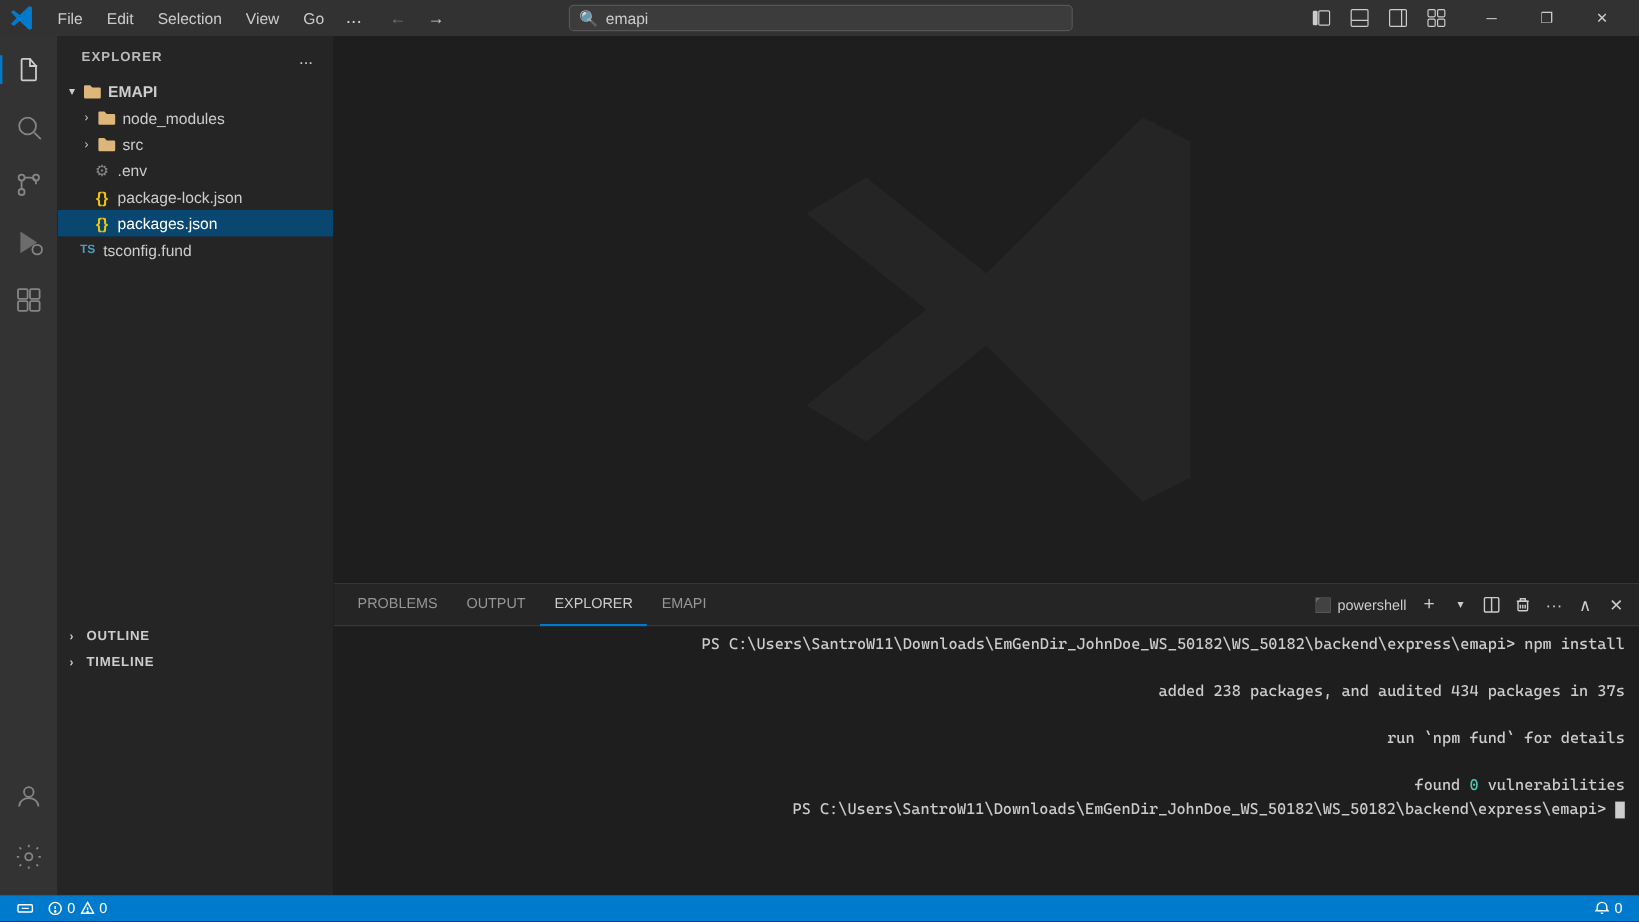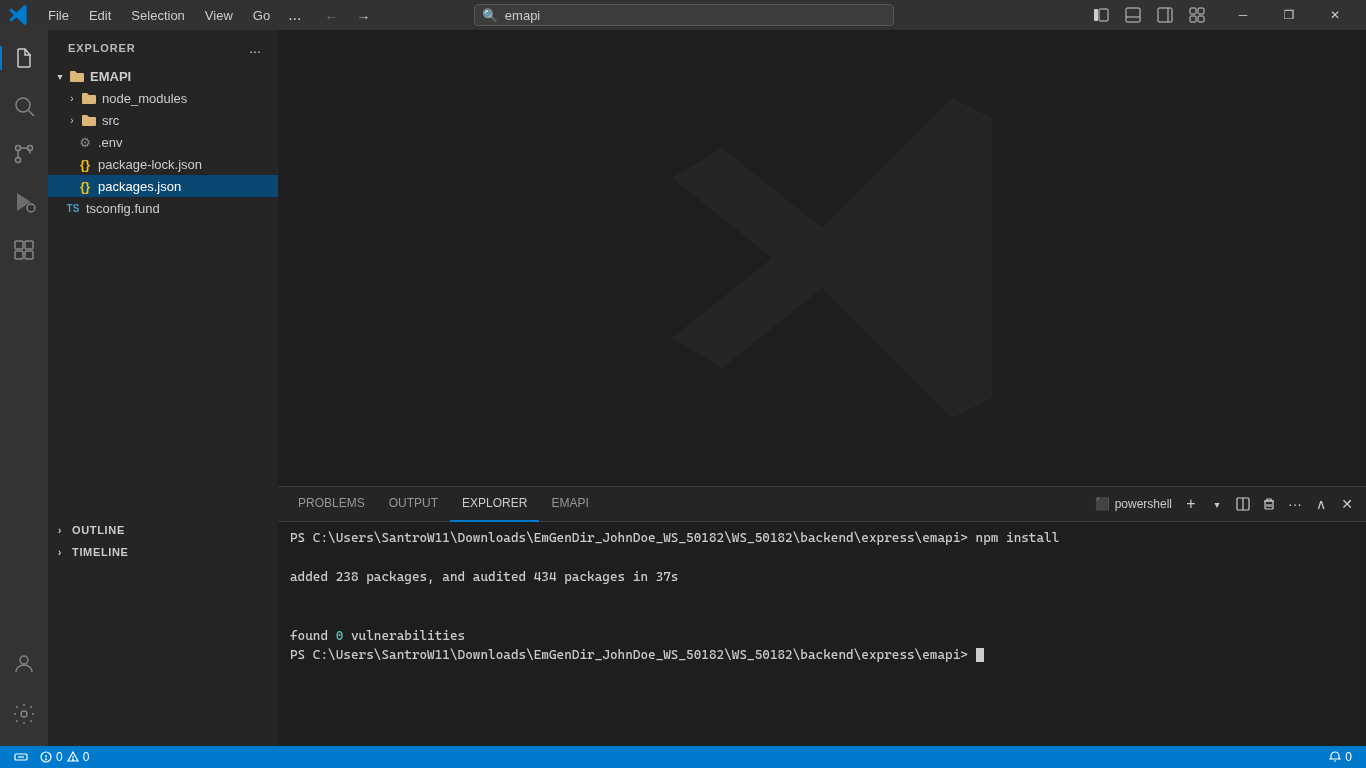--- a/index.html
+++ b/index.html
@@ -357,20 +357,21 @@
       background: #1e1e1e;
       padding: 6px 12px;
       font-family: 'Cascadia Code', 'Consolas', monospace;
       font-size: 13px;
       color: #cccccc;
       overflow-y: auto;
       line-height: 1.5;
     }
     .terminal-content .ps-line {
       color: #cccccc;
+      text-align: right;
     }
     .terminal-content .highlight-zero {
       color: #4ec9b0;
     }
     .terminal-cursor {
       display: inline-block;
       width: 8px;
       height: 14px;
       background: #cccccc;
       vertical-align: text-bottom;
@@ -650,20 +651,21 @@
 
           <div class="panel-action-btn">✕</div>
         </div>
       </div>
 
       <div class="terminal-content">
         <div class="ps-line">PS C:\Users\SantroW11\Downloads\EmGenDir_JohnDoe_WS_50182\WS_50182\backend\express\emapi&gt; npm install</div>
         <div>&nbsp;</div>
         <div class="ps-line">added 238 packages, and audited 434 packages in 37s</div>
         <div>&nbsp;</div>
+        <div class="ps-line">&nbsp;&nbsp;run `npm fund` for details</div>
         <div>&nbsp;</div>
         <div class="ps-line">found <span class="highlight-zero">0</span> vulnerabilities</div>
         <div class="ps-line">PS C:\Users\SantroW11\Downloads\EmGenDir_JohnDoe_WS_50182\WS_50182\backend\express\emapi&gt; <span class="terminal-cursor"></span></div>
       </div>
     </div>
 
   </div>
 </div>
 
 <div class="status-bar">

